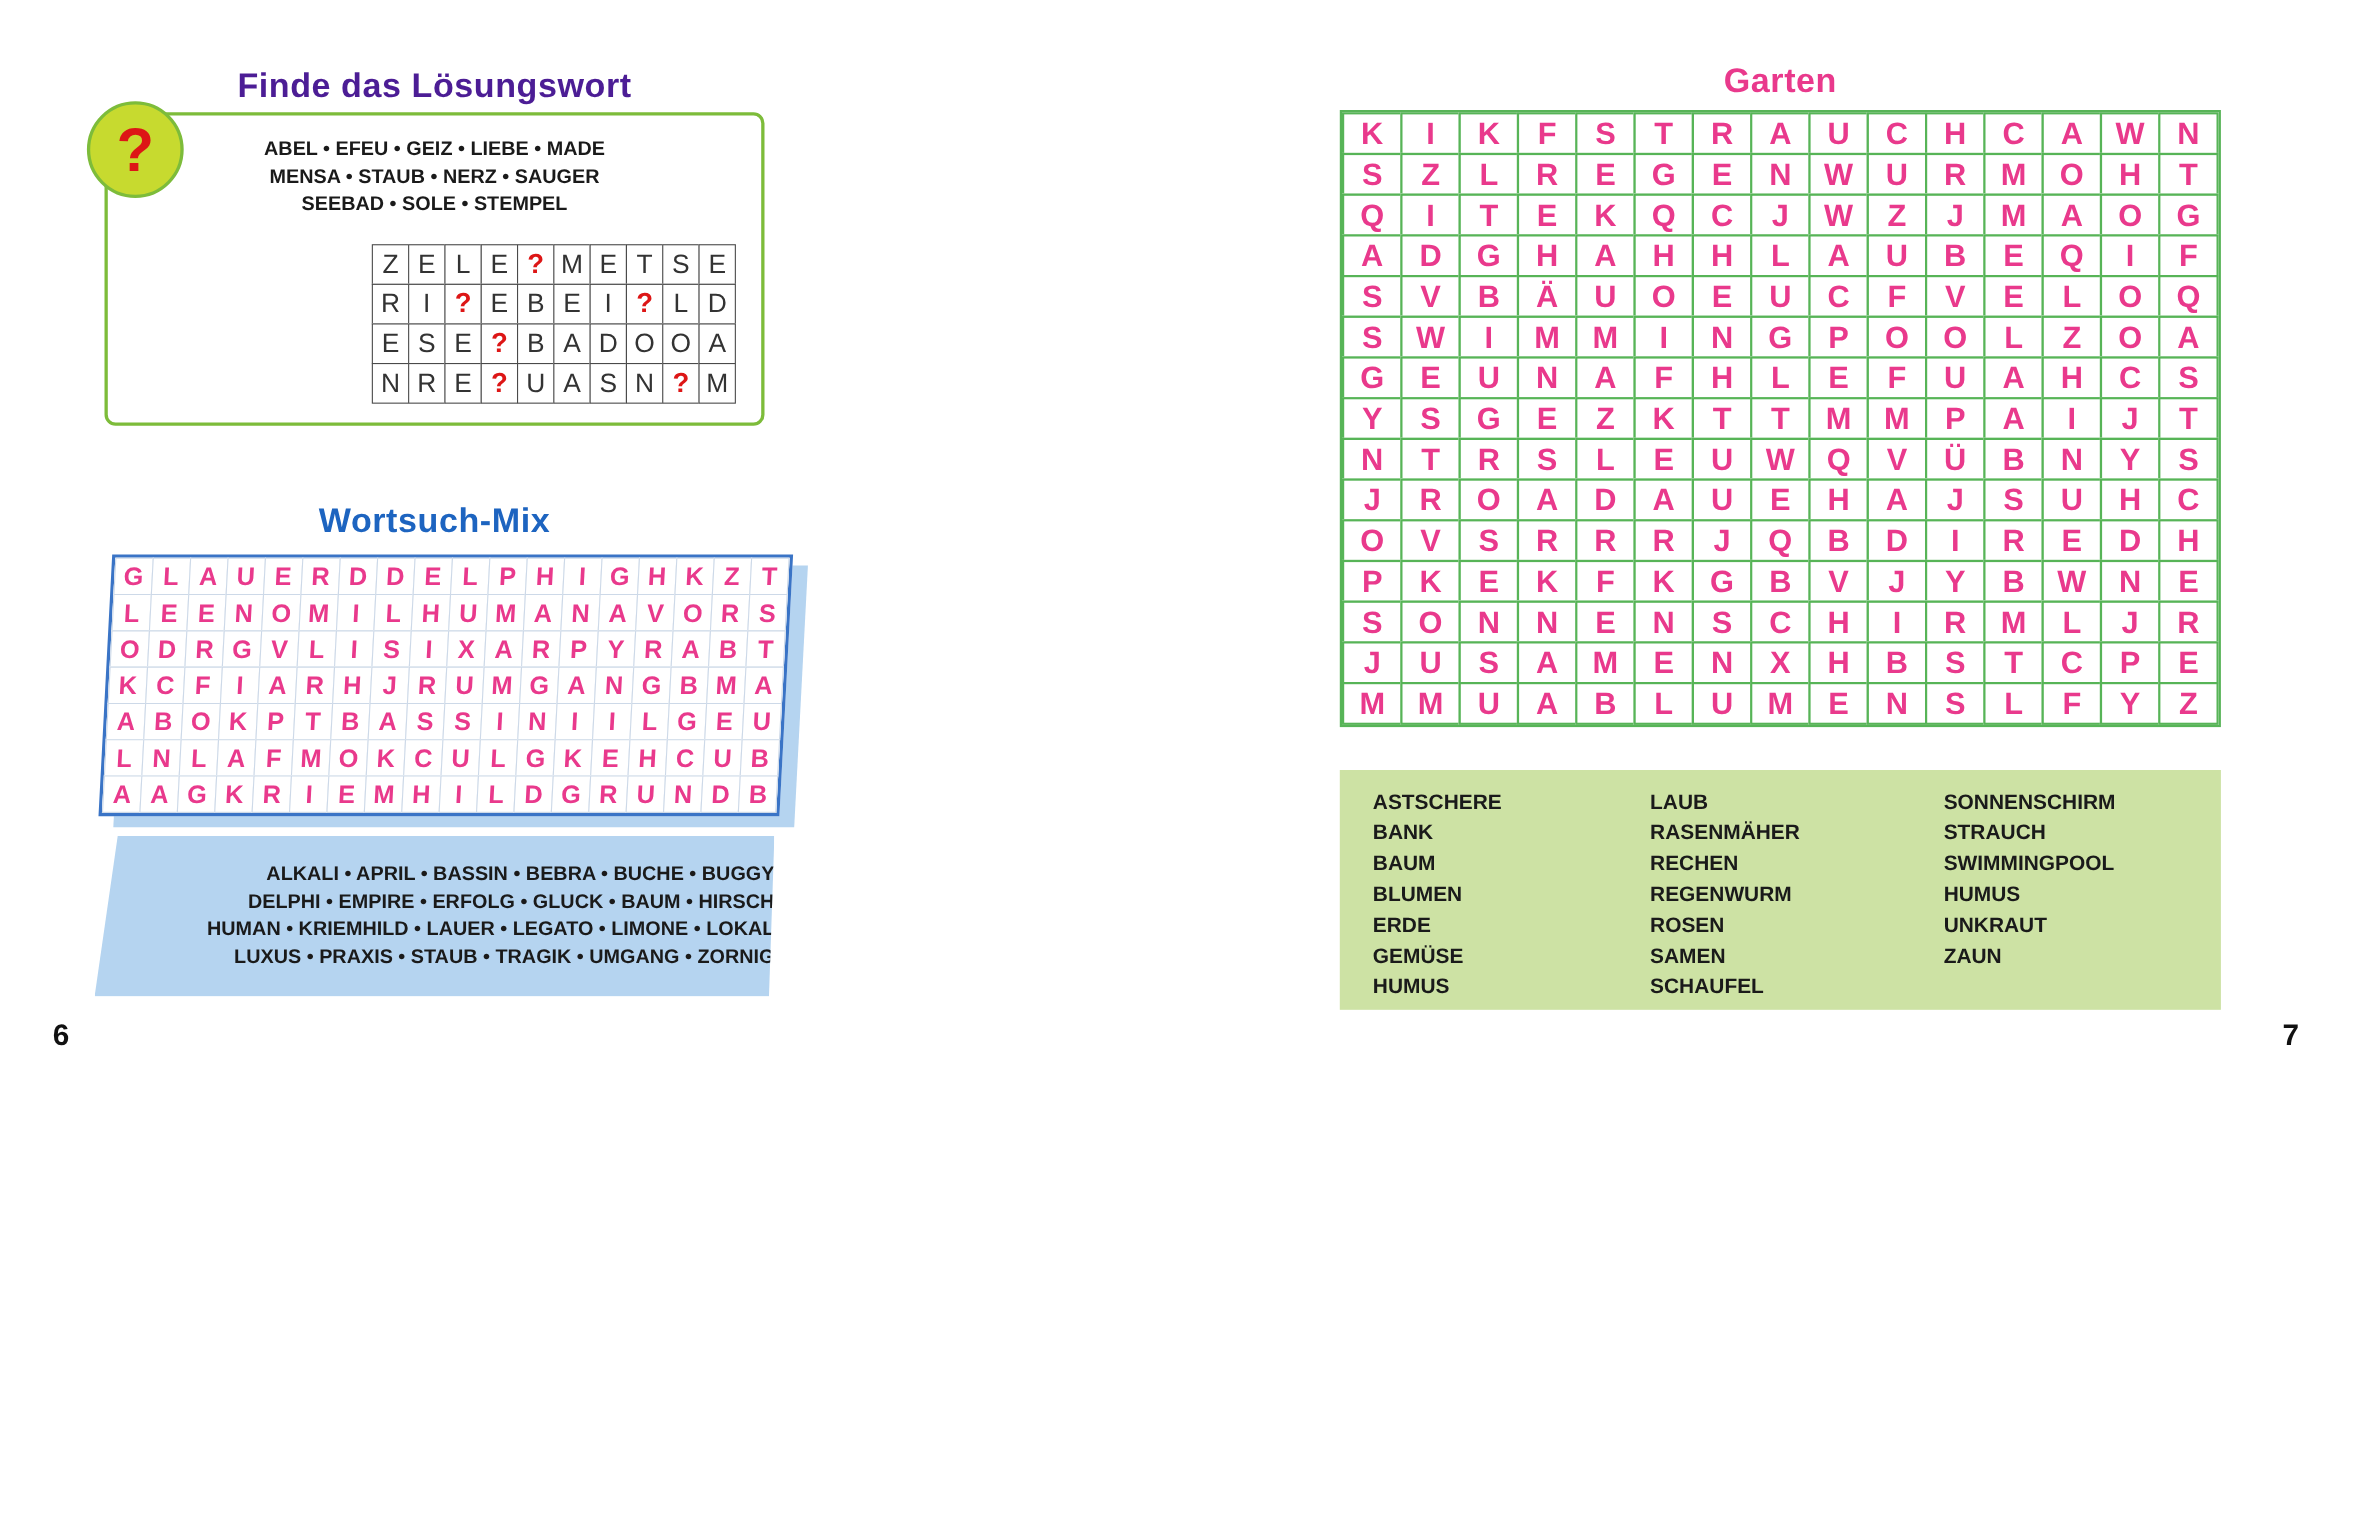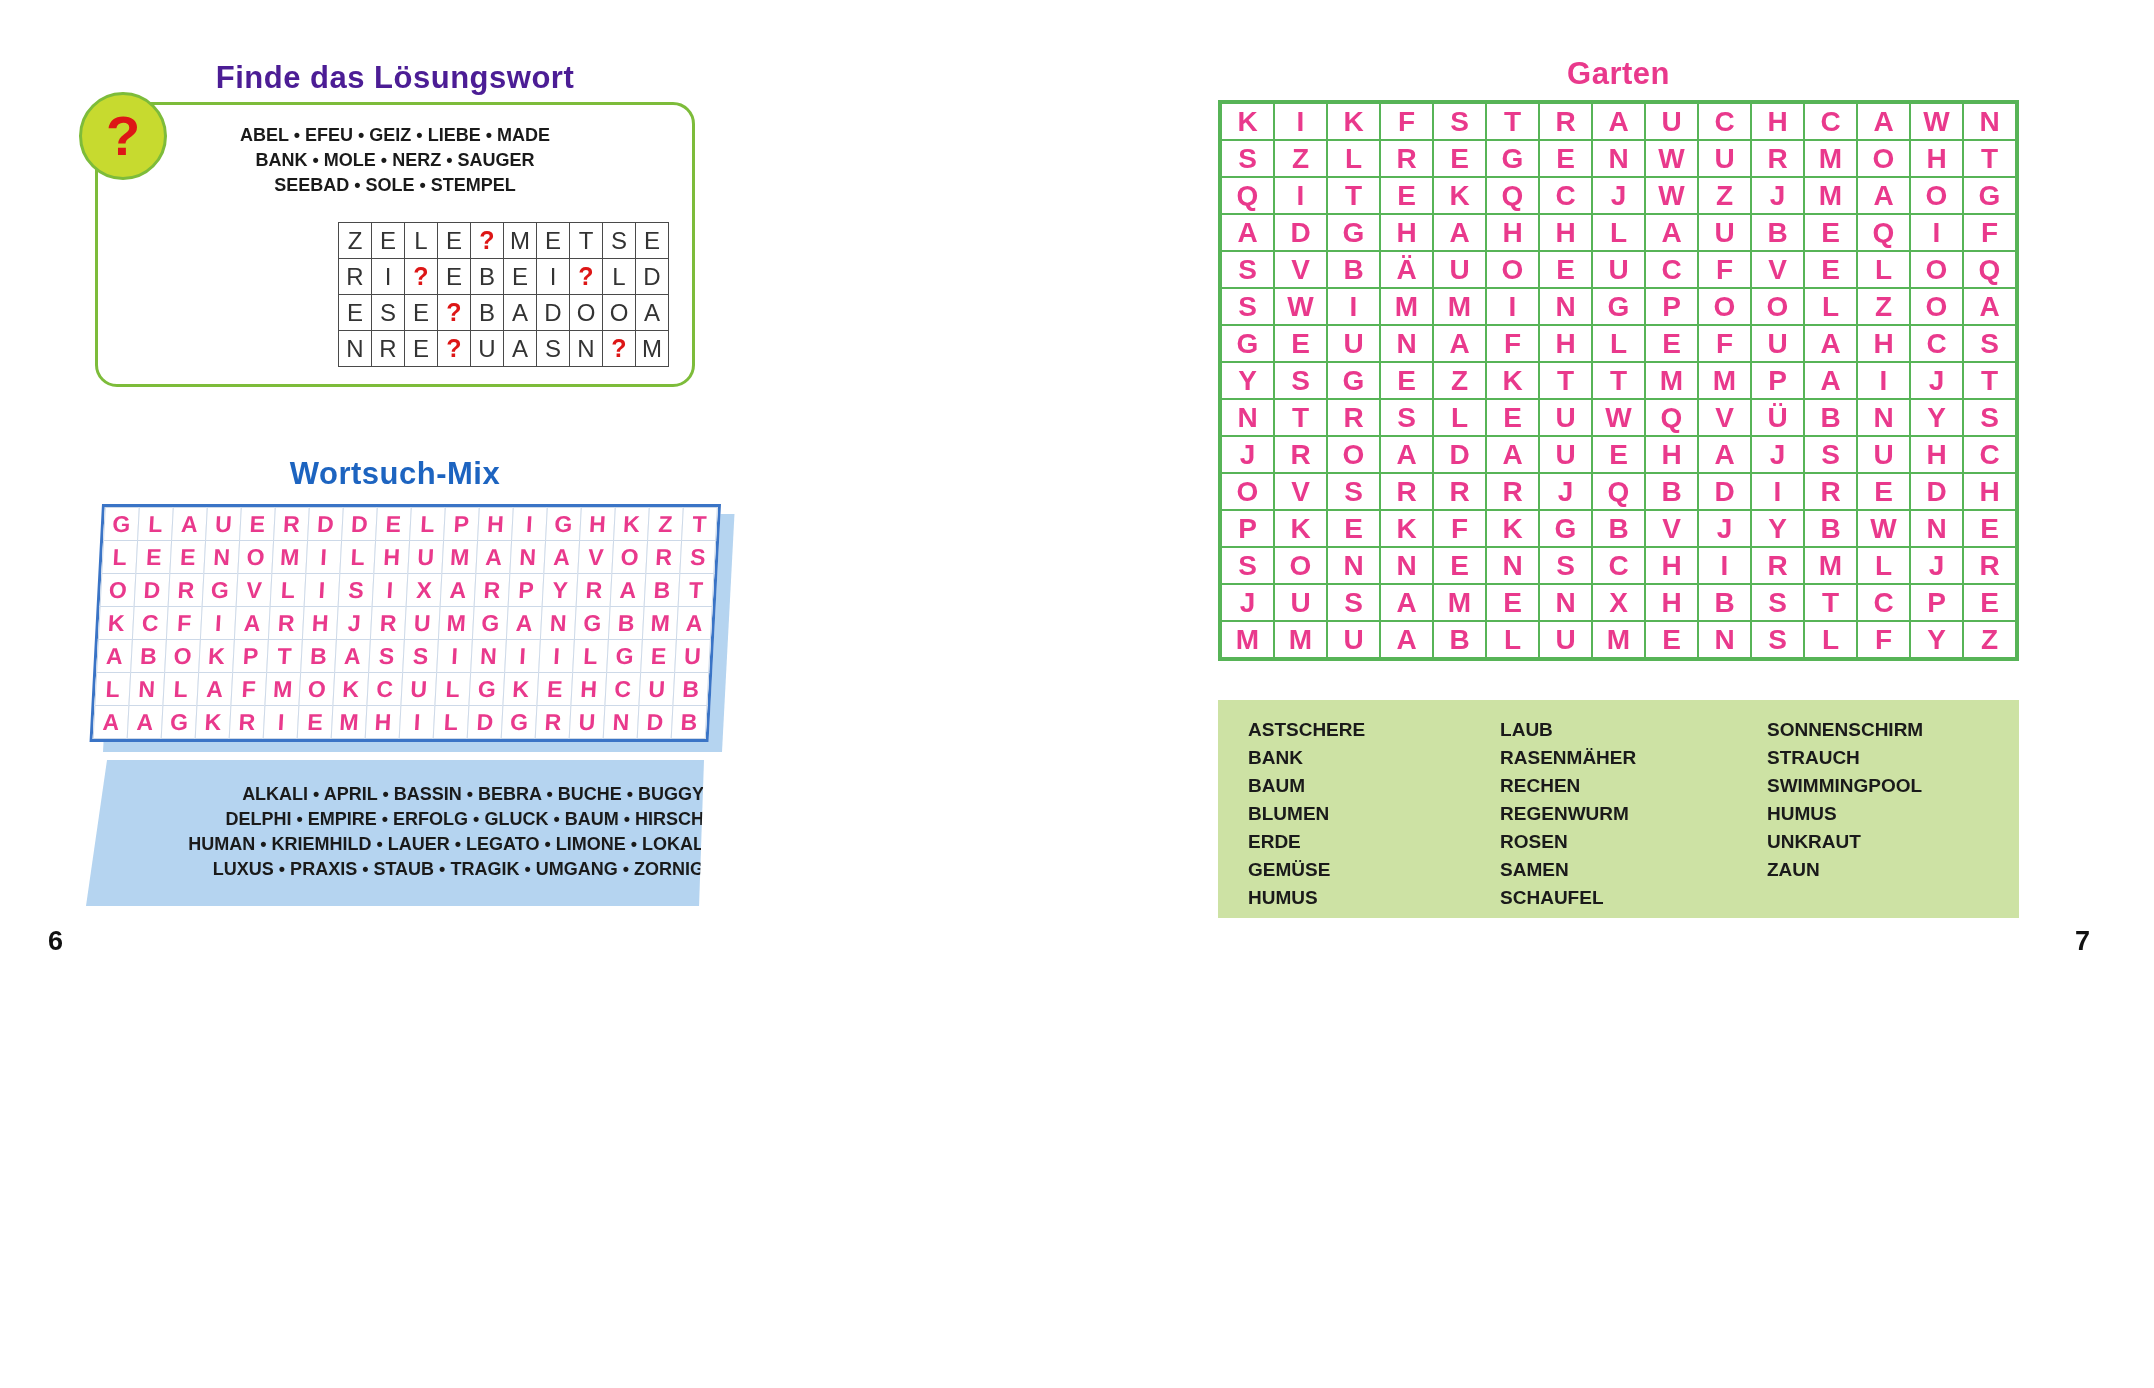--- a/index.html
+++ b/index.html
@@ -15,21 +15,21 @@
   .page-right { left: 1077px; width: 1077px; }
 
   .title { position: absolute; font-weight: bold; font-size: 31px; text-align: center; letter-spacing: 0.5px; }
   .t-green { color: #4c1d95; left: 0; width: 790px; top: 60px; }
   .t-blue  { color: #1d64c0; left: 0; width: 790px; top: 456px; }
   .t-pink  { color: #e9398c; left: 141px; width: 801px; top: 56px; }
 
   
   .p1-box {
     position: absolute; left: 95px; top: 102px; width: 600px; height: 285px;
-    border: 3px solid #7dbc3a; border-radius: 22px; background: #fff;
+    border: 3px solid #7dbc3a; border-radius: 10px; background: #fff;
   }
   .p1-badge {
     position: absolute; left: 79px; top: 92px; width: 88px; height: 88px;
     border-radius: 50%; background: #c7da2f; border: 3px solid #7dbc3a;
     display: flex; align-items: center; justify-content: center; z-index: 2;
   }
   .badge-q { color: #dd1616; font-size: 56px; font-weight: bold; line-height: 1; }
   .p1-words {
     position: absolute; top: 18px; left: 0; width: 100%;
     text-align: center; font-weight: bold; font-size: 18px; line-height: 25px;
@@ -104,21 +104,21 @@
 
 <div class="spread">
 
   <section class="page page-left">
 
     <h2 class="title t-green">Finde das Lösungswort</h2>
 
     <div class="p1-box">
       <div class="p1-words">
           <div class="w-line">ABEL • EFEU • GEIZ • LIEBE • MADE</div>
-          <div class="w-line">BANK • MOLE • NERZ • SAUGER</div>
+          <div class="w-line">MENSA • STAUB • NERZ • SAUGER</div>
           <div class="w-line">SEEBAD • SOLE • STEMPEL</div>
         </div>
       <div class="p1-grid">
           <div class="g-row">
             <span class="g-cell">Z</span>
             <span class="g-cell">E</span>
             <span class="g-cell">L</span>
             <span class="g-cell">E</span>
             <span class="g-cell q">?</span>
             <span class="g-cell">M</span>

